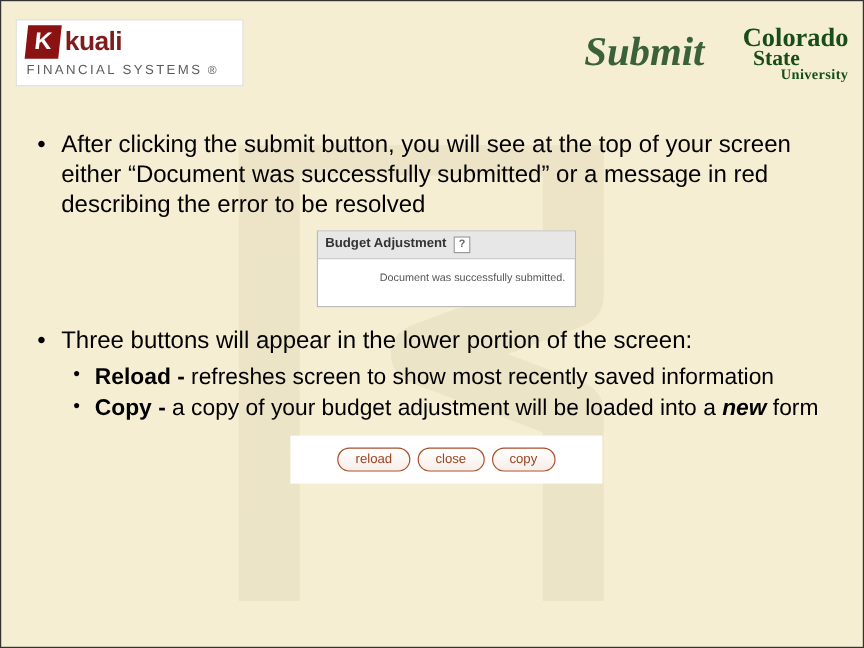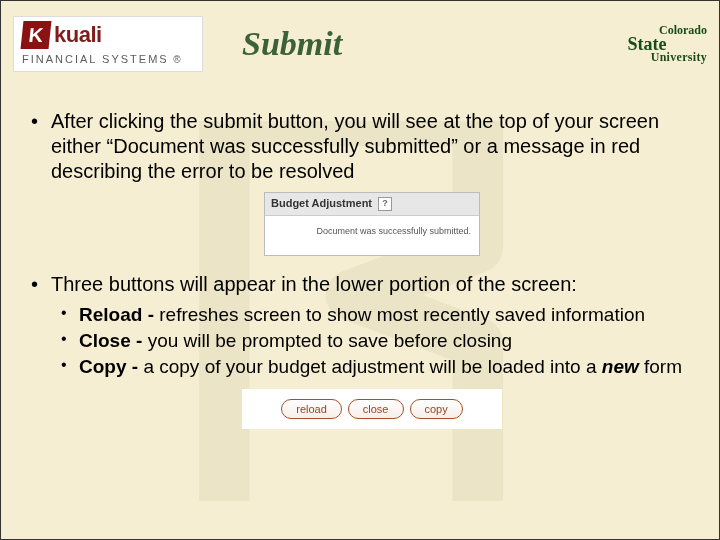--- a/index.html
+++ b/index.html
@@ -64,33 +64,33 @@
     color: #5b5b5b;
     letter-spacing: 2px;
   }
   .logo-kuali .reg { font-size:10px; color:#5b5b5b; }
   .title {
     font-family: "Times New Roman", Times, serif;
     font-weight: bold;
     font-style: italic;
     font-size: 34px;
     color: #3a613a;
-    text-align: left;
+    text-align: right;
     flex: 1;
     padding-left: 39px;
   }
   .logo-csu {
     width: 120px;
     text-align: right;
     font-family: "Times New Roman", Times, serif;
     font-weight: bold;
     color: #184d18;
     line-height: 0.9;
   }
-  .logo-csu .l1 { font-size: 12px; }
+  .logo-csu .l1 { font-size: 22px; }
   .logo-csu .l2 { font-size: 18px; text-align: center; }
   .logo-csu .l3 { font-size: 12px; font-weight: bold; letter-spacing: 0.3px; }
   .content {
     padding: 30px 26px 10px 26px;
     font-size: 20px;
     color: #000;
     line-height: 1.25;
   }
   .content ul { list-style: none; }
   .content > ul > li { margin-bottom: 16px; padding-left: 24px; position: relative; }
@@ -203,23 +203,20 @@
         <div class="msg">Document was successfully submitted.</div>
       </div>
     </li>
     <li>
       <span>Three buttons will appear in the lower portion of the screen:</span>
       <ul>
         <li>
           <b>Reload</b><b> - </b><span>refreshes screen to show most recently saved information</span>
         </li>
         <li>
-          <b>Close</b><b> - </b><span>you will be prompted to save before closing</span>
-        </li>
-        <li>
           <b>Copy</b><b> - </b><span>a copy of your budget adjustment will be loaded into a </span><b><i>new</i></b><span> form</span>
         </li>
       </ul>
       <div class="button-row">
         <button class="pill-btn">reload</button>
         <button class="pill-btn">close</button>
         <button class="pill-btn">copy</button>
       </div>
     </li>
   </ul>

